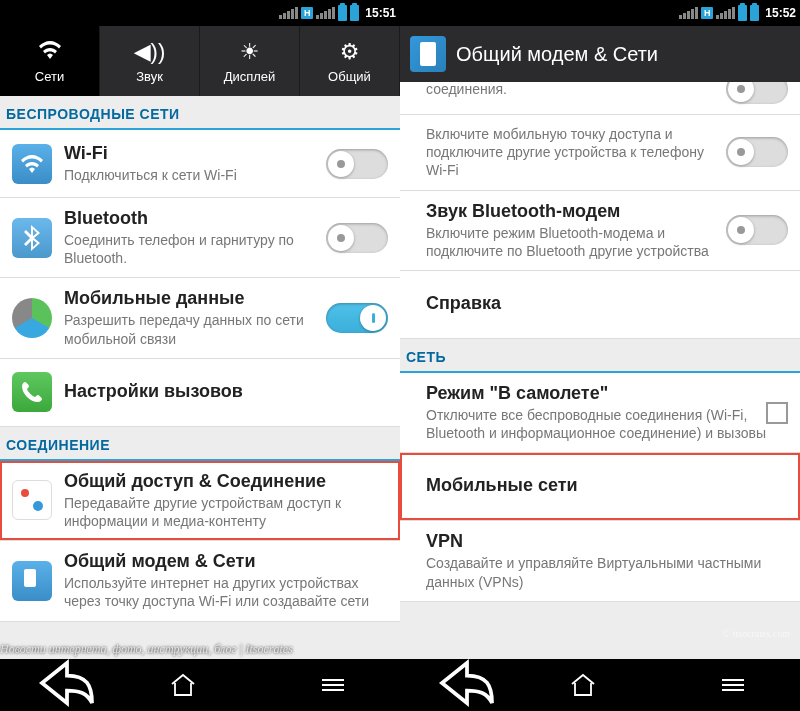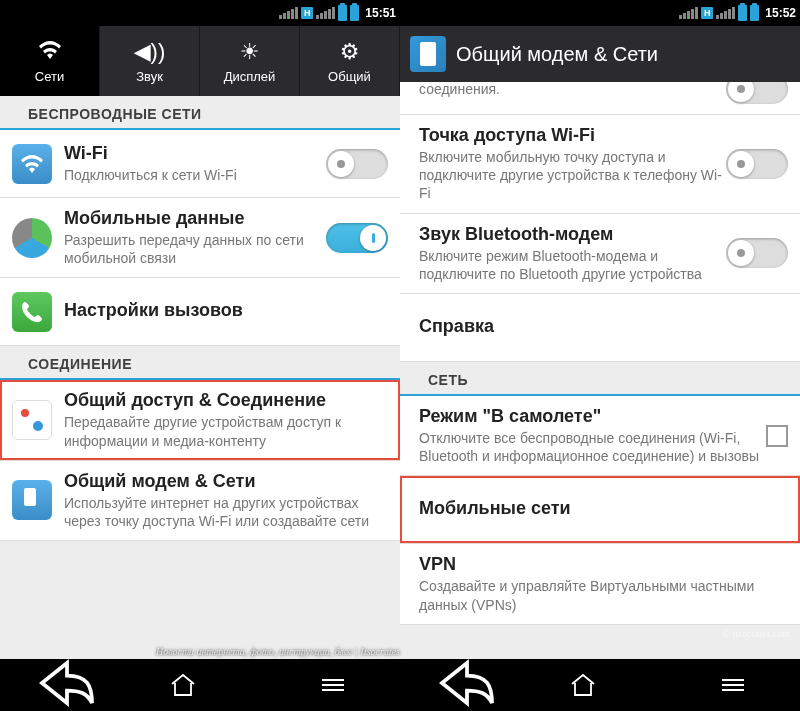--- a/index.html
+++ b/index.html
@@ -21,23 +21,23 @@
 .tab{flex:1;display:flex;flex-direction:column;align-items:center;justify-content:center;color:#ccc;position:relative;border-right:1px solid #1a1a1a}
 .tab.active{background:#000}
 .tab.active::after{content:"";position:absolute;bottom:-8px;left:50%;transform:translateX(-50%);border:8px solid transparent;border-top-color:#000;z-index:2}
 .tab-icon{font-size:22px;color:#fff;margin-bottom:4px}
 .tab-label{font-size:13px;color:#fff}
 .header{height:56px;background:#2b2b2d;display:flex;align-items:center;padding:0 10px;gap:10px}
 .header-icon{width:36px;height:36px;background:linear-gradient(135deg,#3498db,#2980b9);border-radius:4px;display:flex;align-items:center;justify-content:center;position:relative}
 .header-icon::before{content:"";width:16px;height:24px;background:#fff;border-radius:2px;display:block}
 .header-title{color:#fff;font-size:20px;font-weight:500}
 .content{flex:1;overflow:hidden;background:#ededed}
-.section-hdr{padding:10px 28px 6px;color:#404040;font-size:14px;font-weight:bold;letter-spacing:.5px;border-bottom:2px solid #2aa3d8;background:#ededed}
+.section-hdr{padding:10px 6px 6px;color:#0369a1;font-size:14px;font-weight:bold;letter-spacing:.5px;border-bottom:2px solid #2aa3d8;background:#ededed}
 .item{background:#fff;border-bottom:1px solid #ddd;display:flex;align-items:center;padding:10px 12px;min-height:68px;position:relative}
-.item.no-icon{padding-left:19px}
+.item.no-icon{padding-left:26px}
 .item-icon{width:40px;height:40px;border-radius:6px;margin-right:12px;flex-shrink:0;display:flex;align-items:center;justify-content:center;font-size:22px}
 .ic-wifi{background:linear-gradient(#5ab0e8,#3a8ec8);color:#fff}
 .ic-bt{background:linear-gradient(#6bb8ec,#4a98cc);color:#fff}
 .ic-data{background:conic-gradient(#5bc25b 0 120deg,#3aa8e0 120deg 240deg,#888 240deg 360deg);border-radius:50%}
 .ic-call{background:linear-gradient(#5ec85e,#3ca83c);color:#fff}
 .ic-share{background:#fff;border:1px solid #ddd;position:relative}
 .ic-share::before{content:"";position:absolute;top:8px;left:8px;width:8px;height:8px;border-radius:50%;background:#e74c3c}
 .ic-share::after{content:"";position:absolute;bottom:8px;right:8px;width:10px;height:10px;border-radius:50%;background:#3498db}
 .ic-modem{background:linear-gradient(#5ab0e8,#3a8ec8);position:relative}
 .ic-modem::before{content:"";position:absolute;top:8px;left:12px;width:12px;height:18px;background:#fff;border-radius:2px}
@@ -51,21 +51,21 @@
 .toggle.on .toggle-knob{left:34px}
 .toggle.on .toggle-knob::after{background:#3bafda;width:3px;height:10px;border-radius:2px}
 .checkbox{width:22px;height:22px;border:2px solid #999;background:#fff;flex-shrink:0}
 .highlight{box-shadow:inset 0 0 0 2px #e74c3c}
 .navbar{height:52px;background:#000;display:flex;justify-content:space-around;align-items:center}
 .nav-btn{color:#fff;font-size:20px;width:60px;text-align:center}
 .nav-menu{display:flex;flex-direction:column;gap:3px;align-items:center}
 .nav-menu span{width:22px;height:2px;background:#fff}
 .nav-home{width:26px;height:26px}
 .nav-home svg{width:100%;height:100%}
-.watermark{position:absolute;bottom:54px;left:0;right:0;text-align:right;color:rgba(255,255,255,.7);font-size:10px;font-family:Georgia,serif;font-style:italic;z-index:10;text-shadow:0 0 3px #000}
+.watermark{position:absolute;bottom:54px;left:0;right:0;text-align:left;color:rgba(255,255,255,.7);font-size:12px;font-family:Georgia,serif;font-style:italic;z-index:10;text-shadow:0 0 3px #000}
 .wm-right{position:absolute;bottom:72px;right:10px;color:rgba(255,255,255,.6);font-size:10px;font-family:Georgia,serif;z-index:10}
 .cut{margin-top:-10px}
 </style>
 </head>
 <body>
 
 <div class="phone">
   <div class="statusbar">
     <div class="sb-sig">
         <span></span>
@@ -121,20 +121,34 @@
       </div>
       <div class="item-text">
         <div class="item-title">Wi-Fi</div>
         <div class="item-sub">Подключиться к сети Wi-Fi</div>
       </div>
       <div class="toggle">
           <div class="toggle-knob"></div>
         </div>
     </div>
 
+    <div class="item">
+      <div class="item-icon ic-bt">
+        <svg width="16" height="26" viewBox="0 0 16 26">
+            <path d="M7 0v10L2 5 0 7l6 6-6 6 2 2 5-5v10l9-8-6-5 6-5zM9 4l4 4-4 3zM9 15l4 3-4 4z" fill="#fff"></path>
+          </svg>
+      </div>
+      <div class="item-text">
+        <div class="item-title">Bluetooth</div>
+        <div class="item-sub">Соединить телефон и гарнитуру по Bluetooth.</div>
+      </div>
+      <div class="toggle">
+          <div class="toggle-knob"></div>
+        </div>
+    </div>
 
     <div class="item">
       <div class="item-icon ic-data"></div>
       <div class="item-text">
         <div class="item-title">Мобильные данные</div>
         <div class="item-sub">Разрешить передачу данных по сети мобильной связи</div>
       </div>
       <div class="toggle on">
           <div class="toggle-knob"></div>
         </div>
@@ -222,21 +236,20 @@
       <div class="item-text">
           <div class="item-sub">соединения.</div>
         </div>
       <div class="toggle">
           <div class="toggle-knob"></div>
         </div>
     </div>
 
     <div class="item no-icon">
       <div class="item-text">
-        <div class="item-title">Точка доступа Wi-Fi</div>
         <div class="item-sub">Включите мобильную точку доступа и подключите другие устройства к телефону Wi-Fi</div>
       </div>
       <div class="toggle">
           <div class="toggle-knob"></div>
         </div>
     </div>
 
     <div class="item no-icon">
       <div class="item-text">
         <div class="item-title">Звук Bluetooth-модем</div>

